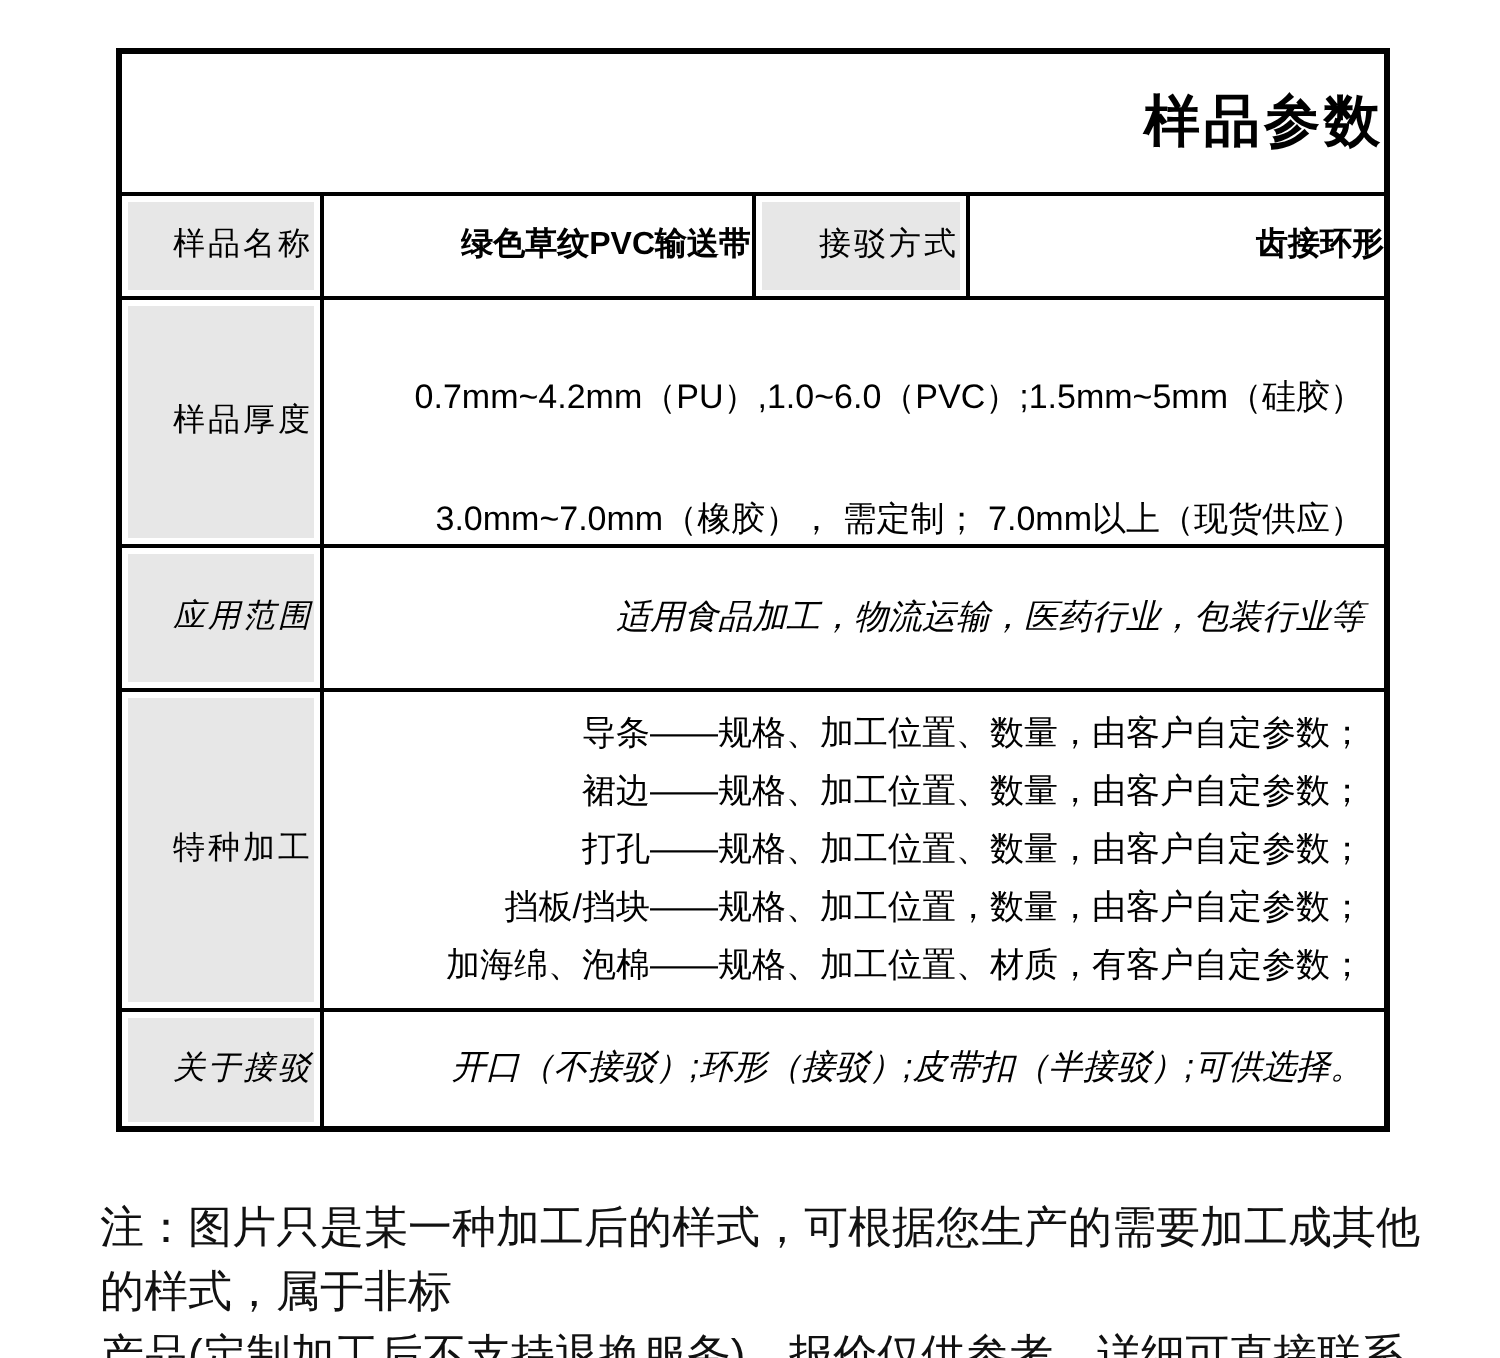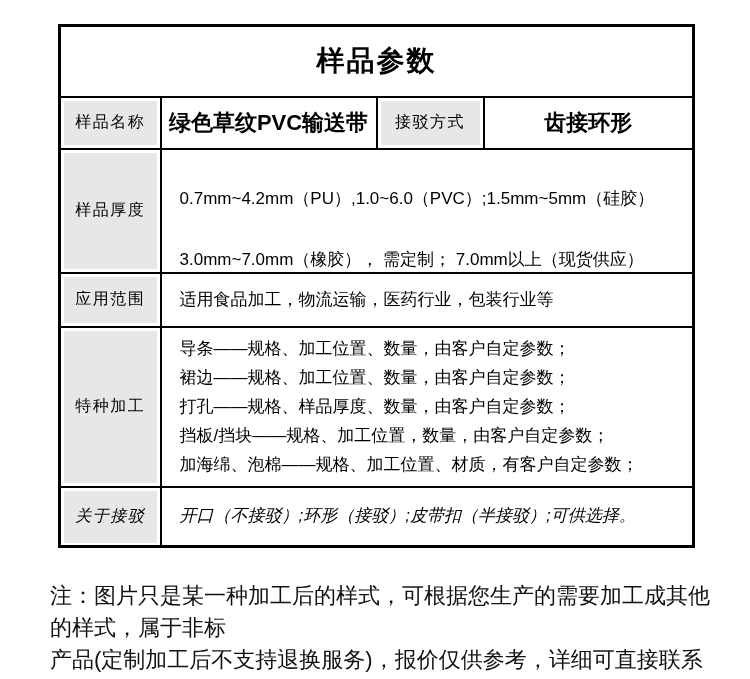--- a/index.html
+++ b/index.html
@@ -18,20 +18,21 @@
   }
   table.spec-table {
     border-collapse: collapse;
     table-layout: fixed;
     width: 634px;
     border: 3px solid #000;
   }
   table.spec-table td {
     border: 2px solid #000;
     vertical-align: middle;
+    text-align: right;
   }
   col.c1 { width: 101px; }
   col.c2 { width: 216px; }
   col.c3 { width: 107px; }
   col.c4 { width: 210px; }
 
   td.title-cell {
     height: 71px;
     text-align: center;
     font-size: 28px;
@@ -41,33 +42,33 @@
   td.label-cell {
     background: #e7e7e7;
     background-clip: content-box;
     padding: 3px;
     text-align: center;
     font-size: 16px;
     letter-spacing: 1.5px;
   }
   td.value-center {
     text-align: center;
-    font-size: 22px;
+    font-size: 16px;
     font-weight: bold;
   }
   td.value-left {
     text-align: left;
     padding-left: 18px;
     padding-right: 10px;
     font-size: 17px;
   }
   tr.row-pair td { height: 52px; }
   tr.row-thickness td { height: 72px; }
   tr.row-thickness .line { line-height: 24px; margin-top: 37px; }
-  tr.row-range td { height: 54px; }
+  tr.row-range td { height: 72px; font-style: italic; }
   tr.row-range .line { line-height: 24px; }
   tr.row-special td { height: 160px; }
   tr.row-special .line { line-height: 29px; }
   tr.row-joint td { height: 60px; font-style: italic; }
   tr.row-joint .line { line-height: 24px; }
 
   .note {
     margin: 32px 0 0 -8px;
     width: 660px;
     font-size: 22px;
@@ -114,21 +115,21 @@
       <td colspan="3" class="value-left">
         <div class="line">适用食品加工，物流运输，医药行业，包装行业等</div>
       </td>
     </tr>
 
     <tr class="row-special">
       <td class="label-cell">特种加工</td>
       <td colspan="3" class="value-left">
         <div class="line">导条——规格、加工位置、数量，由客户自定参数；</div>
         <div class="line">裙边——规格、加工位置、数量，由客户自定参数；</div>
-        <div class="line">打孔——规格、样品厚度、数量，由客户自定参数；</div>
+        <div class="line">打孔——规格、加工位置、数量，由客户自定参数；</div>
         <div class="line">挡板/挡块——规格、加工位置，数量，由客户自定参数；</div>
         <div class="line">加海绵、泡棉——规格、加工位置、材质，有客户自定参数；</div>
       </td>
     </tr>
 
     <tr class="row-joint">
       <td class="label-cell">关于接驳</td>
       <td colspan="3" class="value-left">
         <div class="line">开口（不接驳）;环形（接驳）;皮带扣（半接驳）;可供选择。</div>
       </td>

